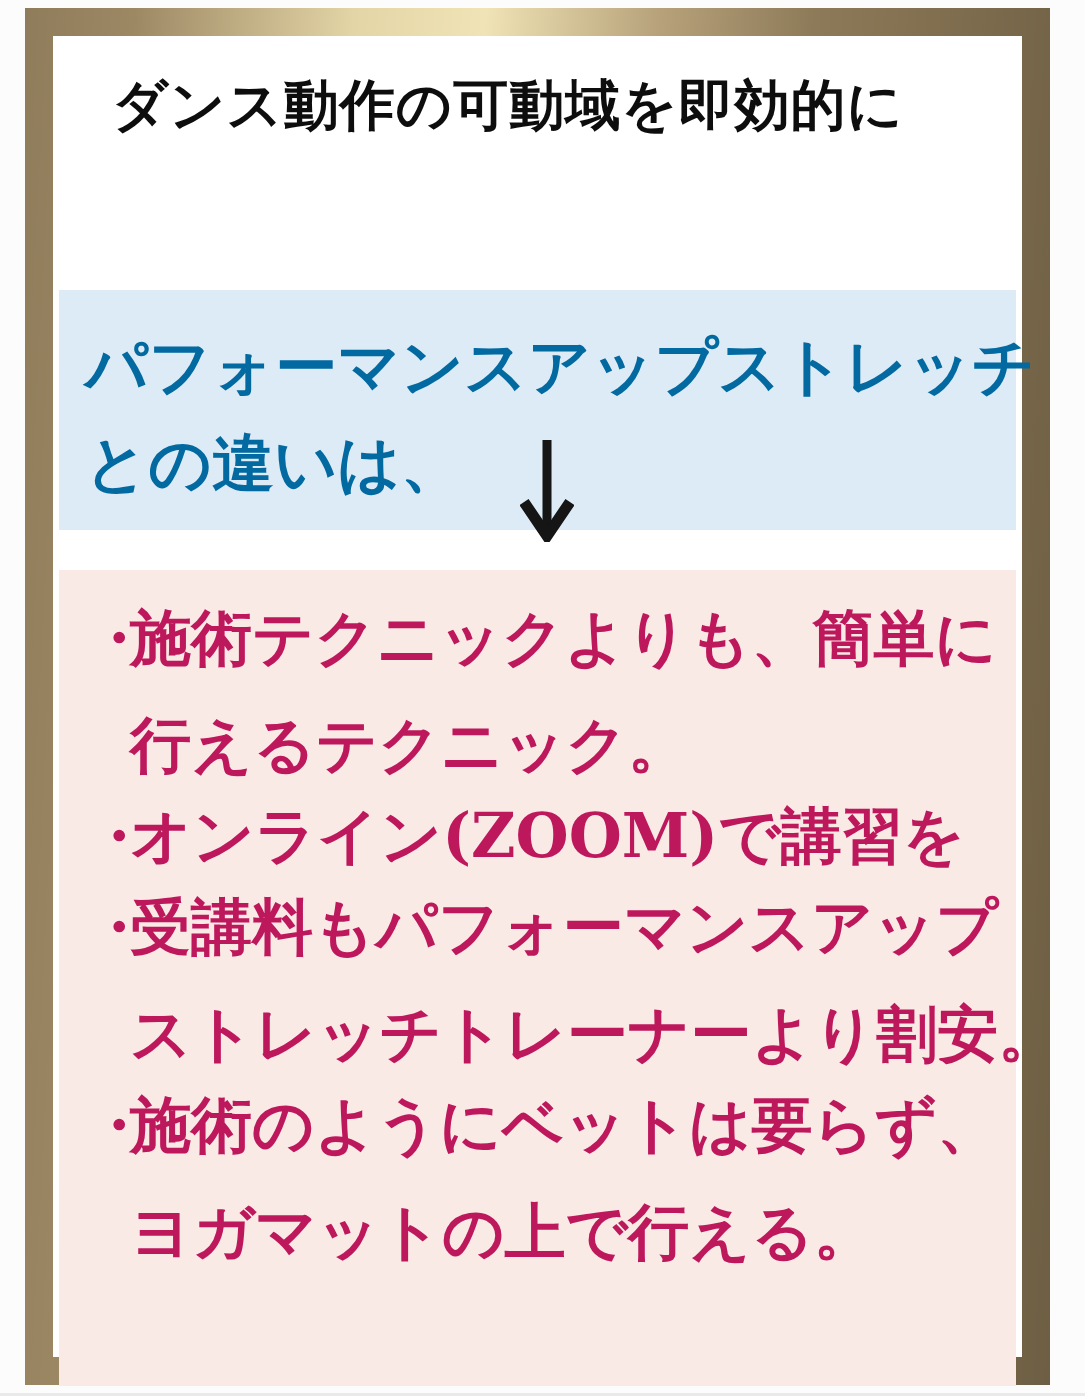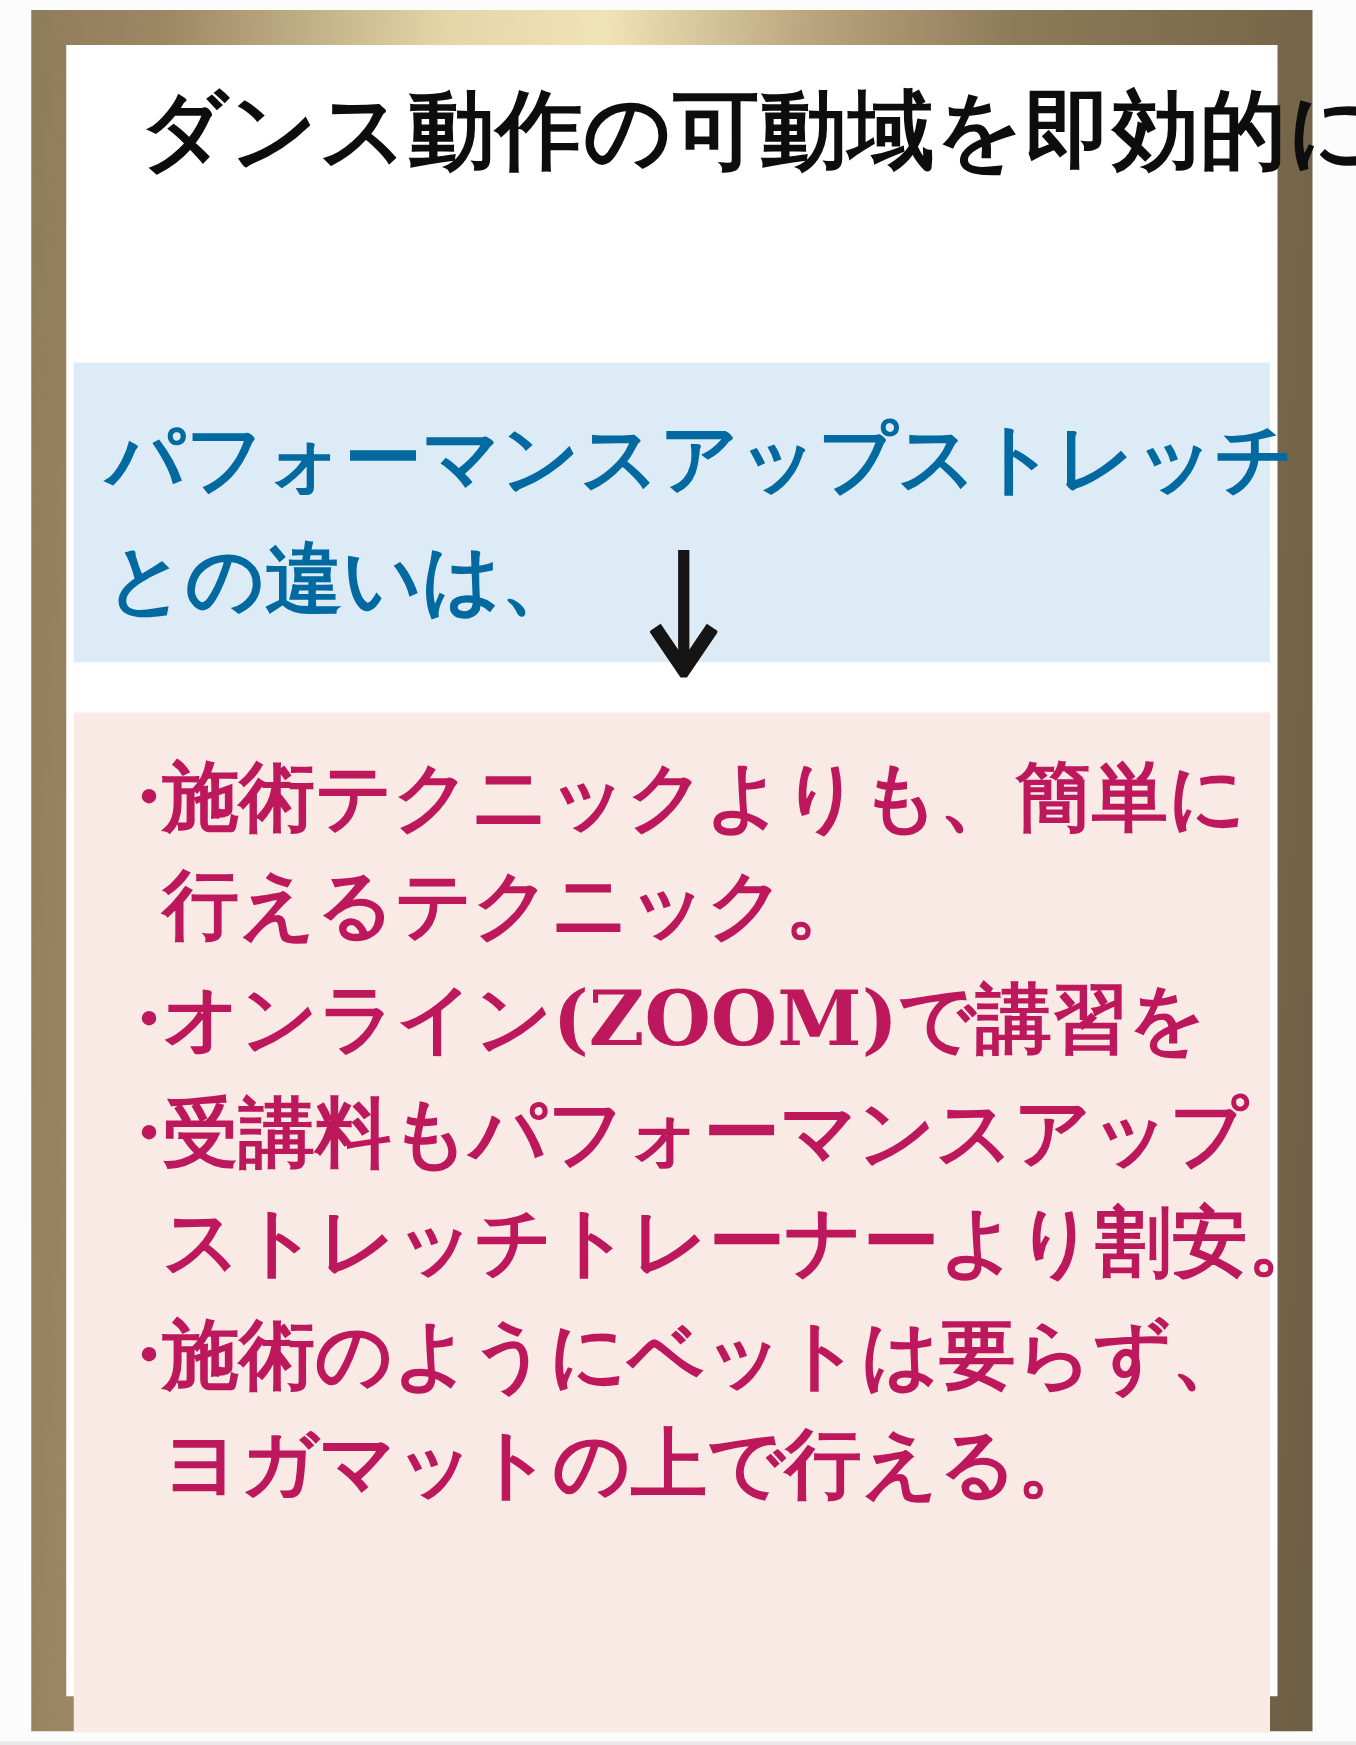--- a/index.html
+++ b/index.html
@@ -34,21 +34,21 @@
     width: 100%;
     height: 100%;
     background: #ffffff;
     padding: 0 6px 9px 6px;
   }
   .heading-box {
     height: 254px;
     background: #ffffff;
     padding: 24px 10px 0 53px;
     color: #0d0d0d;
-    font-size: 69px;
+    font-size: 55px;
     font-weight: 700;
     line-height: 90px;
     letter-spacing: 1px;
     white-space: nowrap;
   }
   .highlight-box {
     height: 240px;
     background: #dcebf5;
     padding: 28px 6px 0 26px;
     color: #0369a1;
@@ -73,20 +73,21 @@
     letter-spacing: 0px;
     white-space: nowrap;
   }
   .bullet-item { margin-bottom: 4px; }
   .bullet-marker {
     display: inline-block;
     width: 42px;
   }
   .bullet-cont {
     padding-left: 42px;
+    margin-top: 20px;
   }
   .down-arrow {
     position: absolute;
     left: 467px;
     top: 404px;
     width: 54px;
     height: 102px;
   }
   .bottom-edge-line {
     position: absolute;

